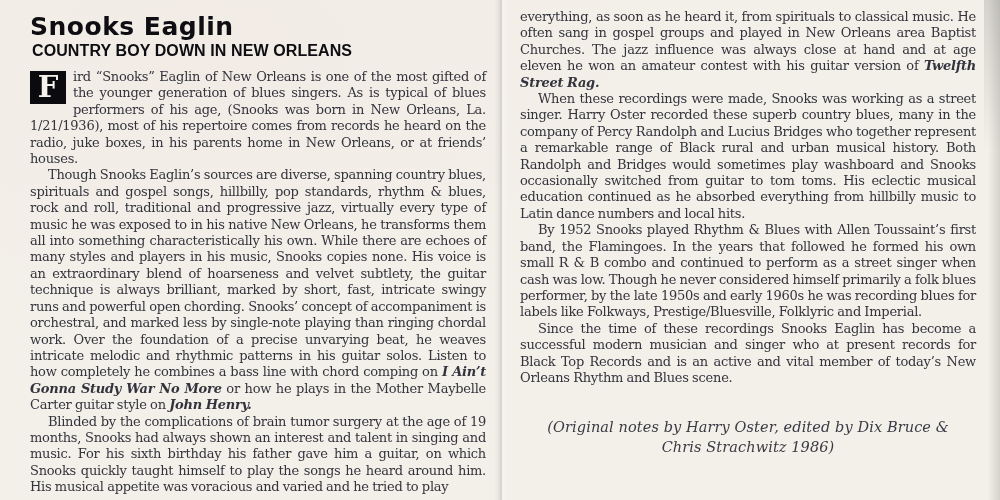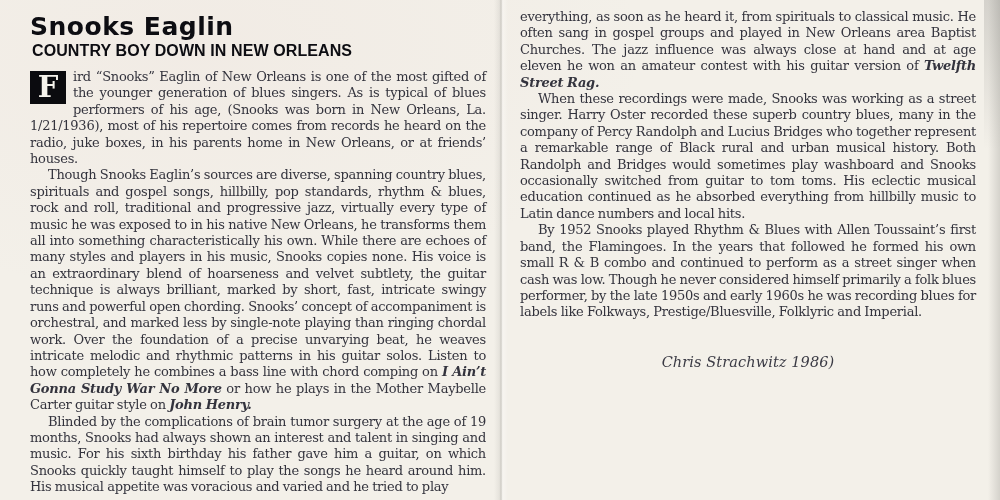--- a/index.html
+++ b/index.html
@@ -120,22 +120,24 @@
         <p class="indent"><span>Though Snooks Eaglin’s sources are diverse, spanning country blues, spirituals and gospel songs, hillbilly, pop standards, rhythm &amp; blues, rock and roll, traditional and progressive jazz, virtually every type of music he was exposed to in his native New Orleans, he transforms them all into something characteristically his own. While there are echoes of many styles and players in his music, Snooks copies none. His voice is an extraordinary blend of hoarseness and velvet subtlety, the guitar technique is always brilliant, marked by short, fast, intricate swingy runs and powerful open chording. Snooks’ concept of accompaniment is orchestral, and marked less by single-note playing than ringing chordal work. Over the foundation of a precise unvarying beat, he weaves intricate melodic and rhythmic patterns in his guitar solos. Listen to how completely he combines a bass line with chord comping on </span><span class="song">I Ain’t Gonna Study War No More</span><span> or how he plays in the Mother Maybelle Carter guitar style on </span><span class="song">John Henry.</span></p>
         <p class="indent"><span>Blinded by the complications of brain tumor surgery at the age of 19 months, Snooks had always shown an interest and talent in singing and music. For his sixth birthday his father gave him a guitar, on which Snooks quickly taught himself to play the songs he heard around him. His musical appetite was voracious and varied and he tried to play</span></p>
       </div>
   </div>
 
   <div class="page page-right">
     <div class="body-text">
         <p><span>everything, as soon as he heard it, from spirituals to classical music. He often sang in gospel groups and played in New Orleans area Baptist Churches. The jazz influence was always close at hand and at age eleven he won an amateur contest with his guitar version of </span><span class="song">Twelfth Street Rag.</span></p>
         <p class="indent"><span>When these recordings were made, Snooks was working as a street singer.  Harry Oster recorded these superb country blues, many in the company of Percy Randolph and Lucius Bridges who together represent a remarkable range of Black rural and urban musical history. Both Randolph and Bridges would sometimes play washboard and Snooks occasionally switched from guitar to tom toms. His eclectic musical education continued as he absorbed everything from hillbilly music to Latin dance numbers and local hits.</span></p>
         <p class="indent"><span>By 1952 Snooks played Rhythm &amp; Blues with Allen Toussaint’s first band, the Flamingoes. In the years that followed he formed his own small R &amp; B combo and continued to perform as a street singer when cash was low. Though he never considered himself primarily a folk blues performer, by the late 1950s and early 1960s he was recording blues for labels like Folkways, Prestige/Bluesville, Folklyric and Imperial.</span></p>
+        <p class="indent"><span>Since the time of these recordings Snooks Eaglin has become a successful modern musician and singer who at present records for Black Top Records and is an active and vital member of today’s New Orleans Rhythm and Blues scene.</span></p>
       </div>
     <div class="credit">
+        <div>(Original notes by Harry Oster, edited by Dix Bruce &amp;</div>
         <div>Chris Strachwitz 1986)</div>
       </div>
   </div>
 
   <div class="gutter"></div>
   <div class="edge-right"></div>
   <div class="edge-corner"></div>
 
 </div>
 

